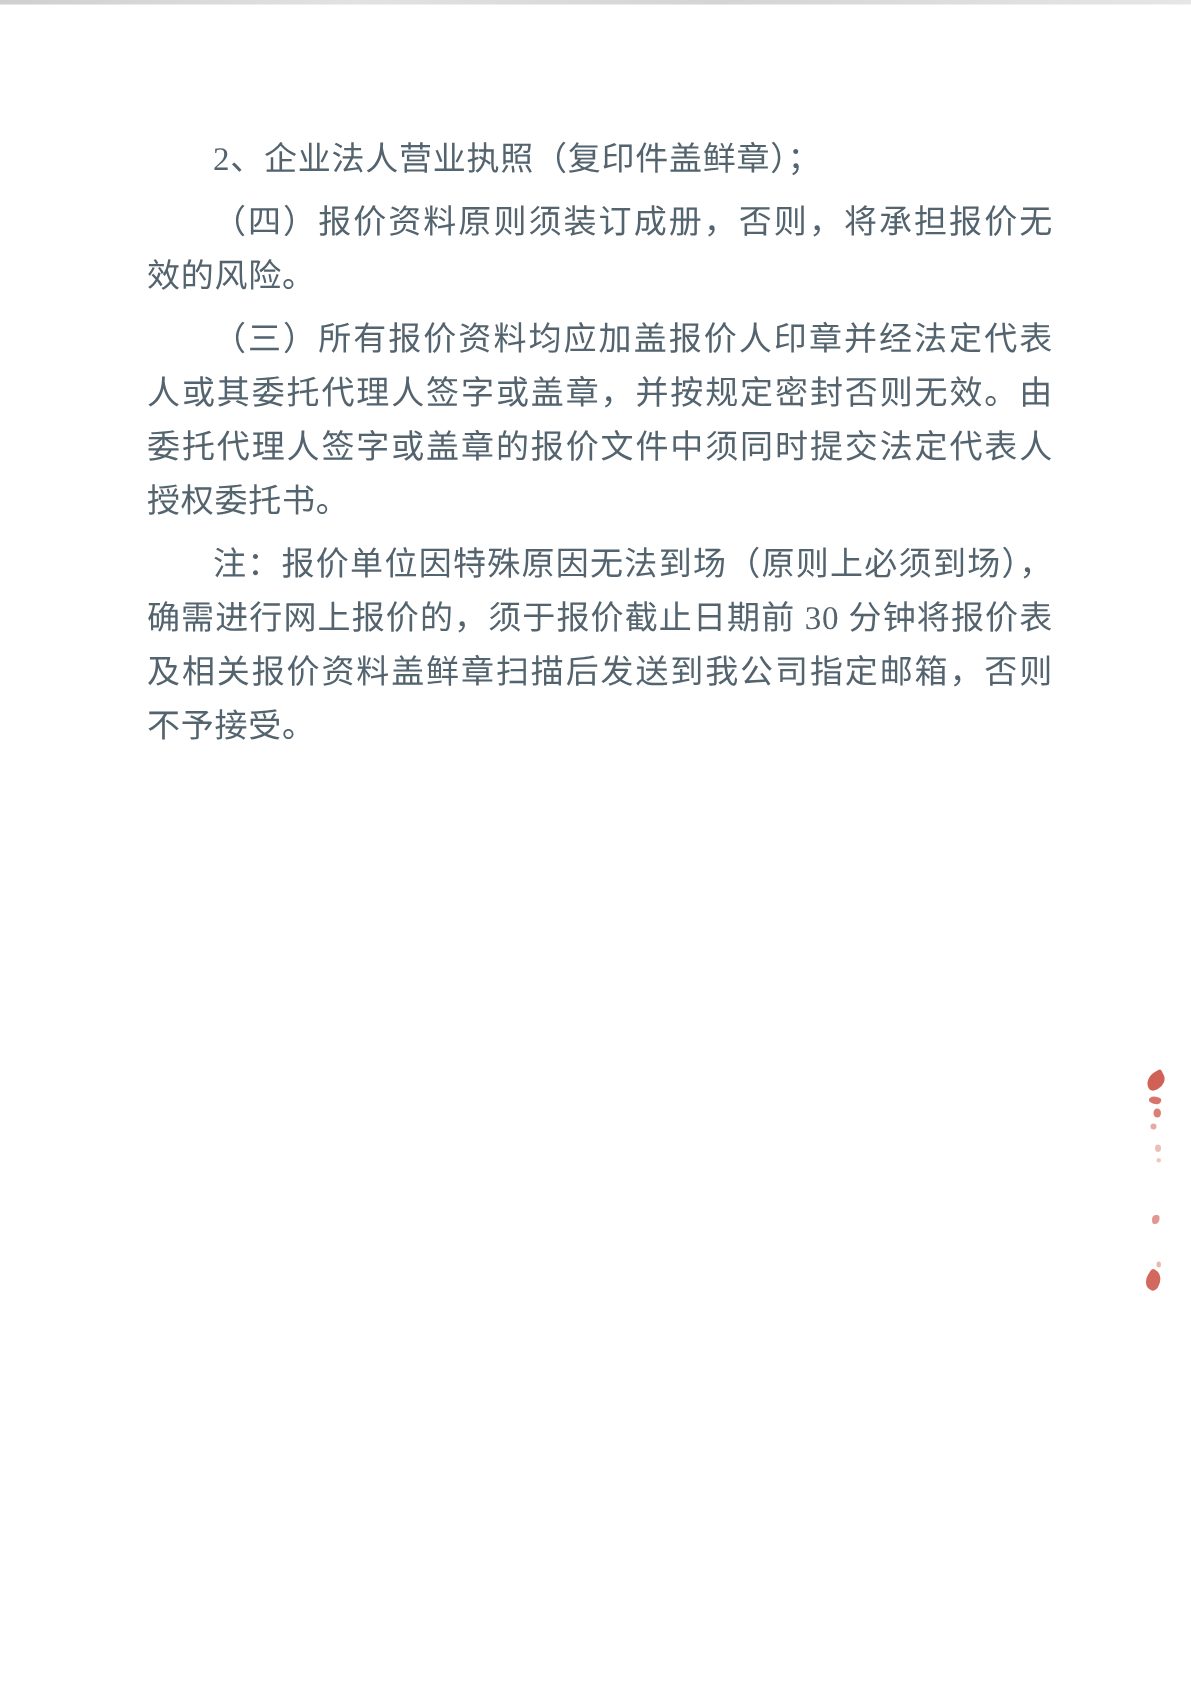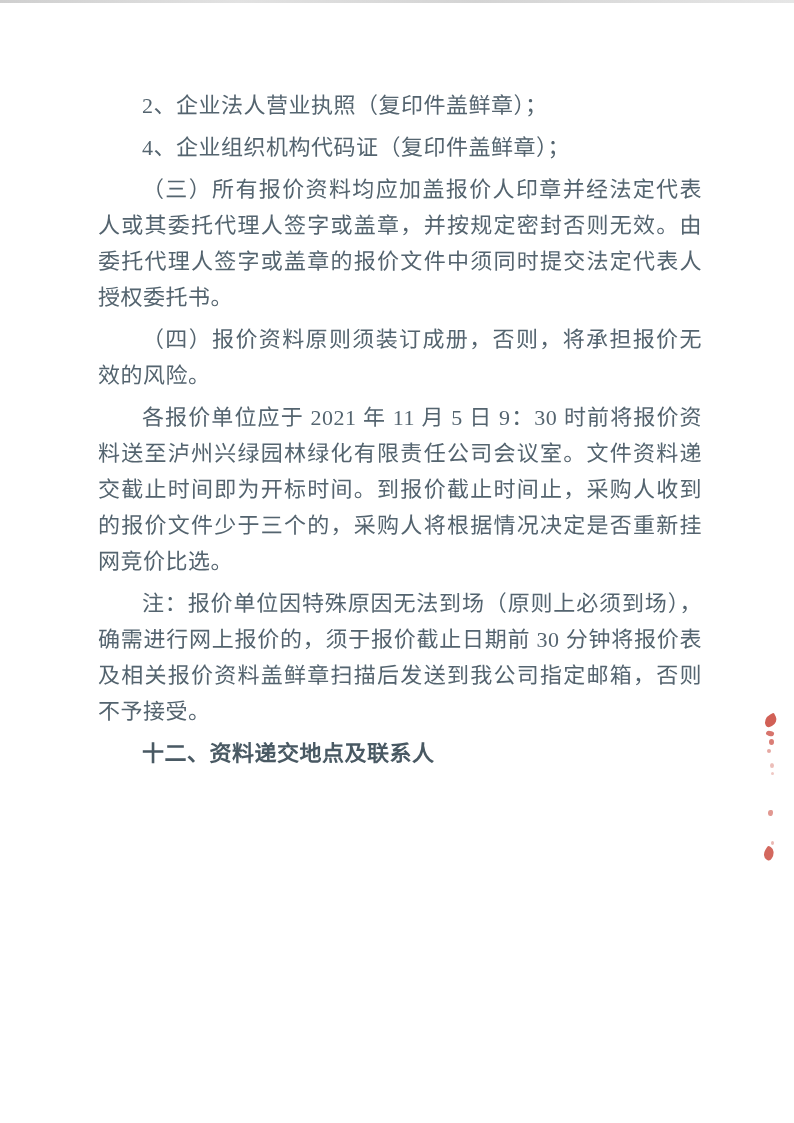--- a/index.html
+++ b/index.html
@@ -79,26 +79,23 @@
 </style>
 </head>
 <body>
 
 <div class="page">
 
   <div class="scan-edge-top"></div>
 
   <main class="doc-body">
       <p class="body">2、企业法人营业执照（复印件盖鲜章）；</p>
-      <p class="body">4、企业组织机构代码证（复印件盖鲜章）；</p>
+      <p class="body">（四）报价资料原则须装订成册，否则，将承担报价无效的风险。</p>
       <p class="body">（三）所有报价资料均应加盖报价人印章并经法定代表人或其委托代理人签字或盖章，并按规定密封否则无效。由委托代理人签字或盖章的报价文件中须同时提交法定代表人授权委托书。</p>
-      <p class="body">（四）报价资料原则须装订成册，否则，将承担报价无效的风险。</p>
-      <p class="body">各报价单位应于 2021 年 11 月 5 日 9：30 时前将报价资料送至泸州兴绿园林绿化有限责任公司会议室。文件资料递交截止时间即为开标时间。到报价截止时间止，采购人收到的报价文件少于三个的，采购人将根据情况决定是否重新挂网竞价比选。</p>
       <p class="body">注：报价单位因特殊原因无法到场（原则上必须到场），确需进行网上报价的，须于报价截止日期前 30 分钟将报价表及相关报价资料盖鲜章扫描后发送到我公司指定邮箱，否则不予接受。</p>
-      <p class="heading">十二、资料递交地点及联系人</p>
     </main>
 
   <div class="seal-marks">
     <span class="sm1"></span>
     <span class="sm2"></span>
     <span class="sm3"></span>
     <span class="sm4"></span>
     <span class="sm5"></span>
     <span class="sm6"></span>
     <span class="sm7"></span>

